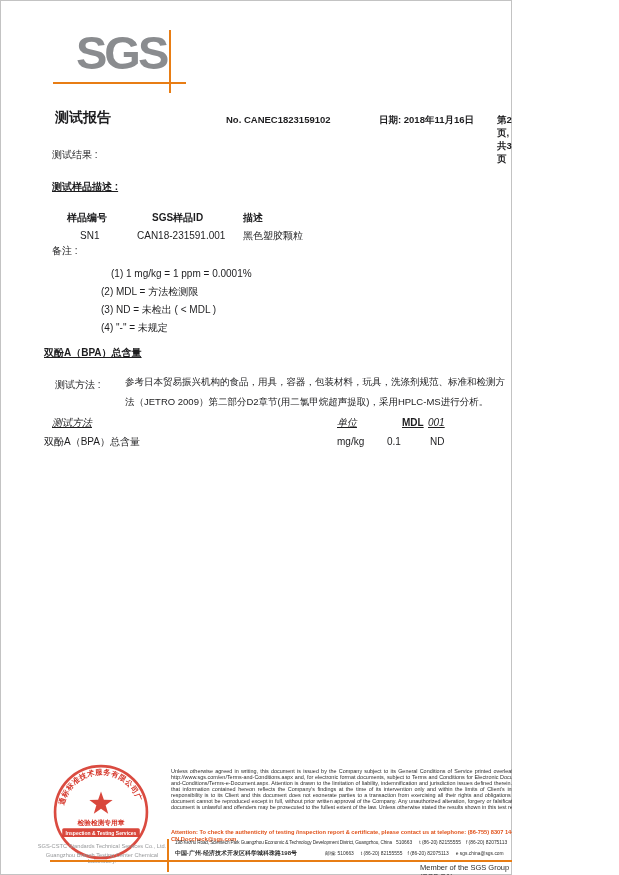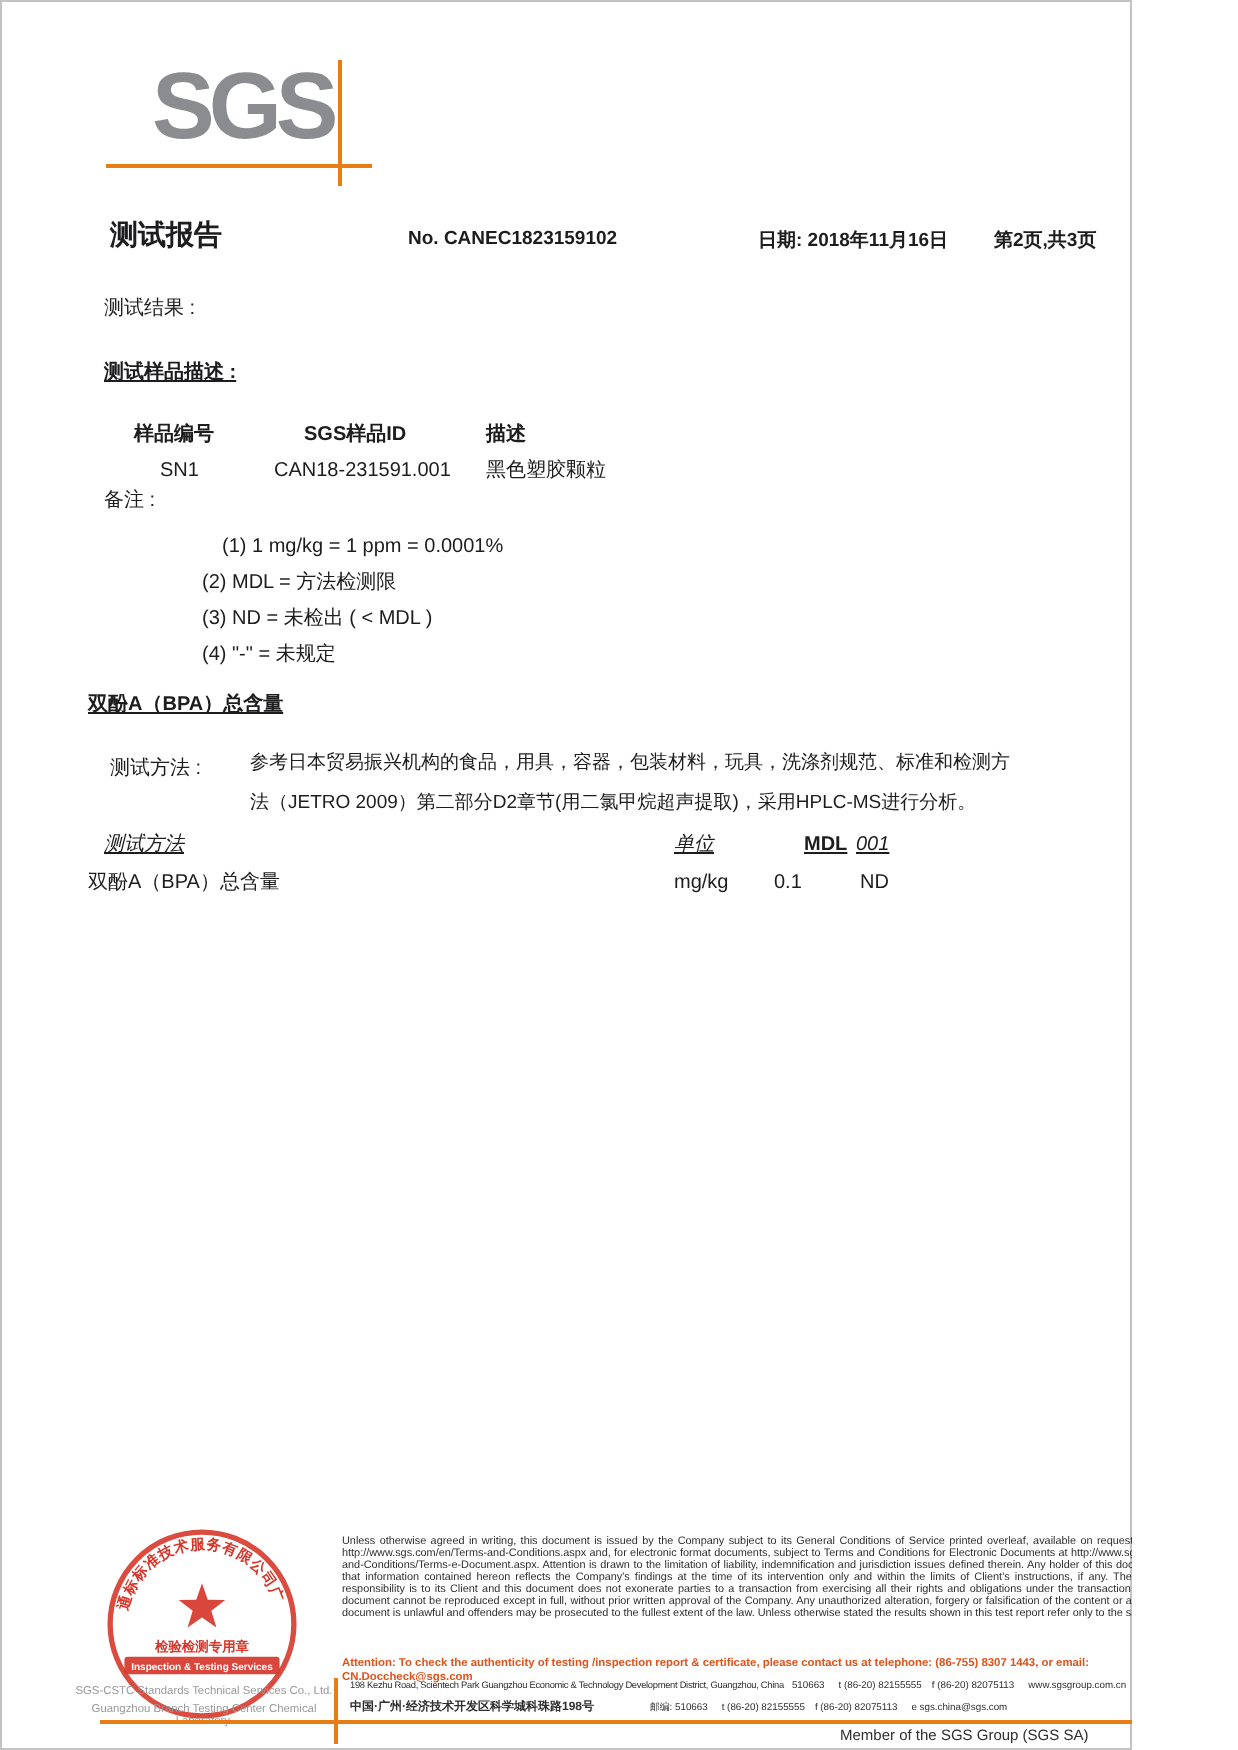--- a/index.html
+++ b/index.html
@@ -1,17 +1,17 @@
 <!DOCTYPE html>
 <html><head>
 <meta charset="utf-8">
 <style>
   html,body{margin:0;padding:0;background:#ffffff;}
   .page{
-    position:relative;width:566px;height:875px;background:#ffffff;
+    position:relative;width:512px;height:875px;background:#ffffff;
     font-family:"Liberation Sans","DejaVu Sans",sans-serif;color:#1d1d1f;
     overflow:hidden;box-shadow:inset 0 0 0 1px #c3c3c3;
   }
   .abs{position:absolute;}
   
   .sgs-logo{font-weight:700;font-size:47px;color:#8a8c8f;letter-spacing:-3px;line-height:1;}
   .h-orange{background:#e87d14;height:2px;}
   .v-orange{background:#e87d14;width:2px;}
   
   .doc-title{font-size:14px;font-weight:700;}
@@ -36,21 +36,21 @@
 </head>
 <body>
 
 <div class="page">
 
   <div class="abs sgs-logo" style="left:76px;top:29px;">SGS</div>
   <div class="abs h-orange" style="left:53px;top:82px;width:133px;"></div>
   <div class="abs v-orange" style="left:169px;top:30px;height:63px;"></div>
 
   <div class="abs doc-title" style="left:55px;top:109px;">测试报告</div>
-  <div class="abs hdr" style="left:204px;top:114px;">No. CANEC1823159102</div>
+  <div class="abs hdr" style="left:226px;top:114px;">No. CANEC1823159102</div>
   <div class="abs hdr" style="left:379px;top:114px;">日期: 2018年11月16日</div>
   <div class="abs hdr" style="left:497px;top:114px;">第2页,共3页</div>
 
   <div class="abs t" style="left:52px;top:149px;">测试结果 :</div>
 
   <div class="abs t b u" style="left:52px;top:181px;">测试样品描述 :</div>
   <div class="abs t b" style="left:67px;top:212px;">样品编号</div>
   <div class="abs t b" style="left:152px;top:212px;">SGS样品ID</div>
   <div class="abs t b" style="left:243px;top:212px;">描述</div>
   <div class="abs t" style="left:80px;top:230px;">SN1</div>

